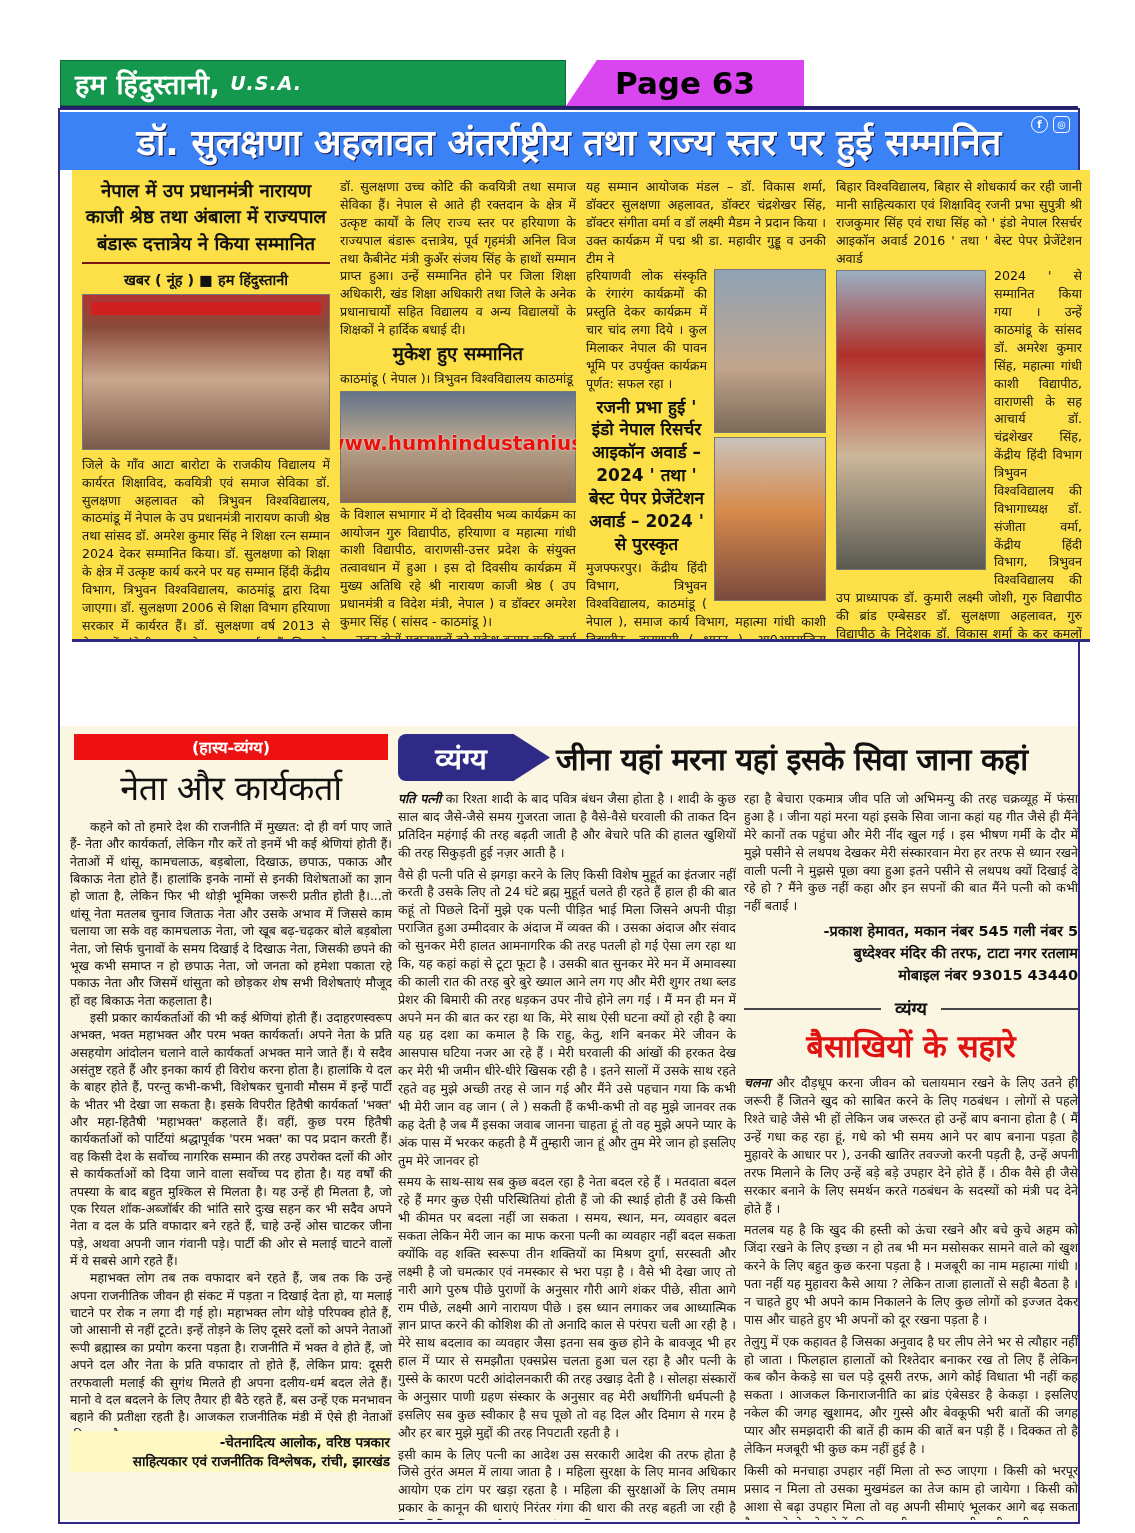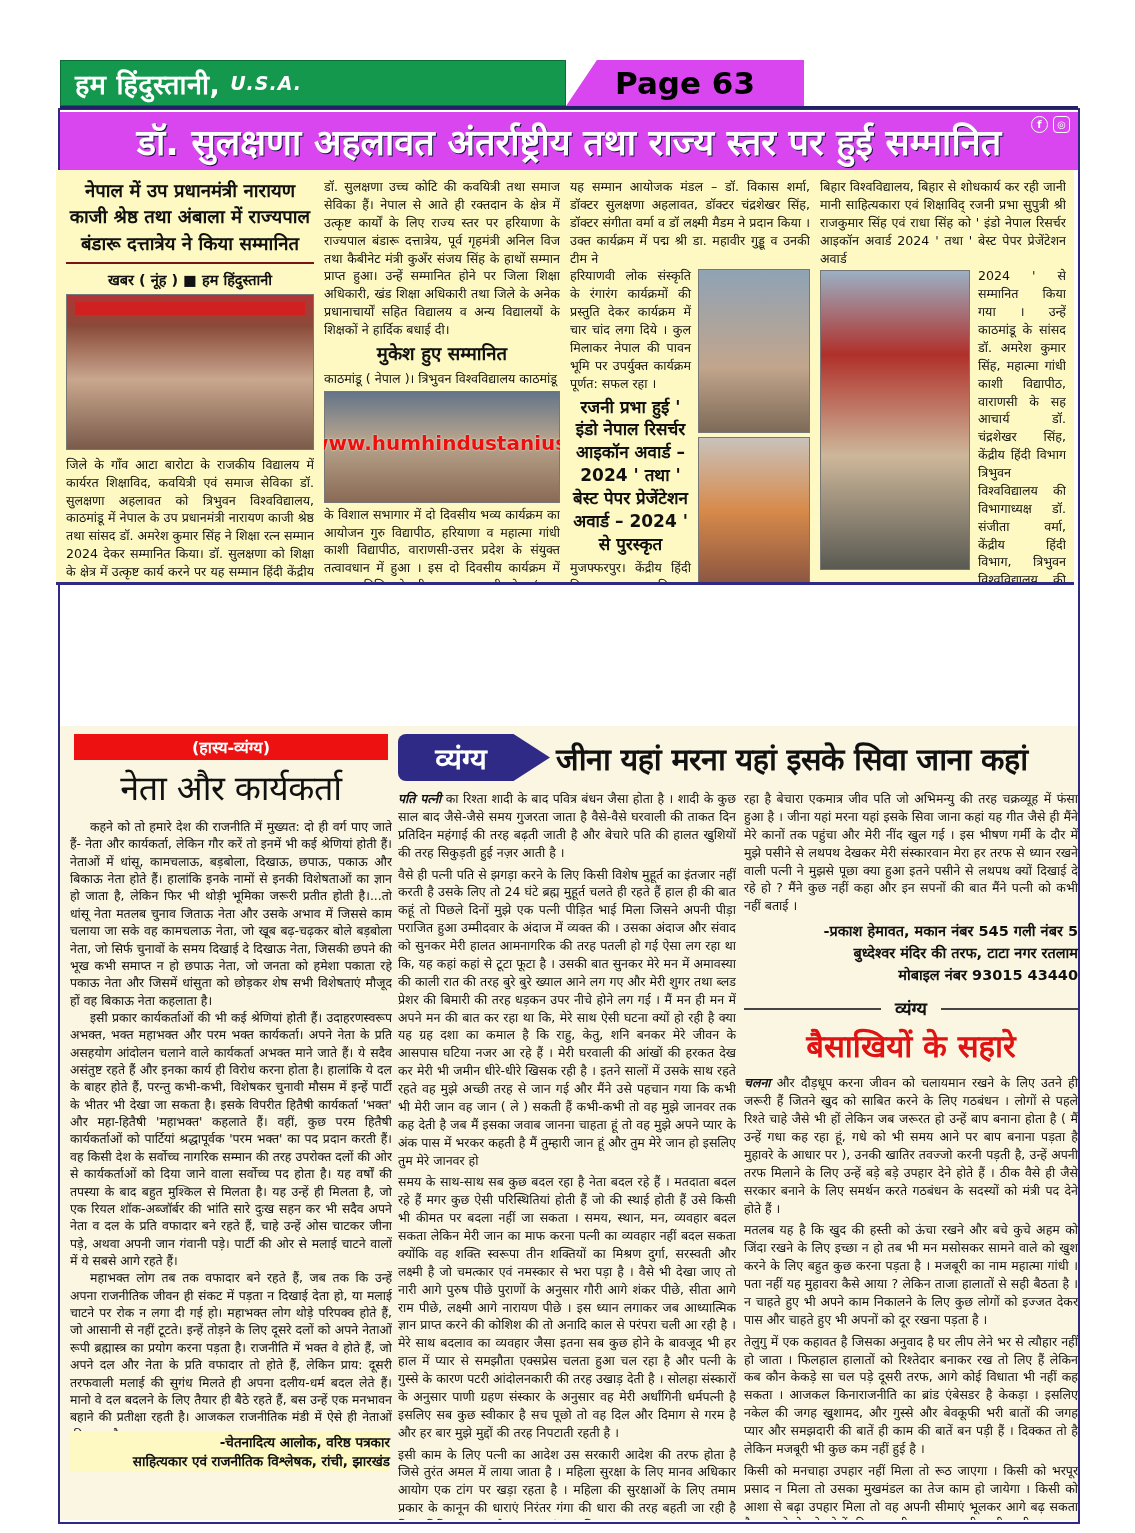--- a/index.html
+++ b/index.html
@@ -13,28 +13,28 @@
   #mast-green .pname{font-size:27px;font-weight:bold;letter-spacing:.5px;}
   #mast-green .pregion{font-size:19px;font-weight:bold;font-style:italic;margin-left:10px;letter-spacing:1px;}
   #page-badge{left:566px;top:60px;width:238px;height:46px;background:#d946ef;clip-path:polygon(13% 0,100% 0,100% 100%,0 100%);
               display:flex;align-items:center;justify-content:center;}
   #page-badge span{font-size:31px;font-weight:bold;color:#000;}
   #mast-right{left:790px;top:58px;width:288px;text-align:right;line-height:1.15;}
   #mast-right .date{color:#d01f26;font-weight:bold;font-size:20px;}
   #mast-right .site{color:#17409f;font-weight:bold;font-size:16.5px;}
   #mast-rule{left:60px;top:106px;width:1018px;height:3px;background:#232066;}
   
-  #headline-band{left:60px;top:112px;width:1018px;height:58px;background:#d946ef;display:flex;align-items:center;justify-content:center;}
+  #headline-band{left:60px;top:112px;width:1018px;height:58px;background:#3b82f6;display:flex;align-items:center;justify-content:center;}
   #headline-band .h{color:#fff;font-weight:bold;font-size:36px;white-space:nowrap;text-shadow:1px 1px 0 #14123f;}
   .soc{position:absolute;right:8px;top:4px;display:flex;gap:5px;}
   .soc .ic{width:15px;height:15px;border-radius:50%;border:1.5px solid #fff;color:#fff;font-size:10px;font-weight:bold;
            display:flex;align-items:center;justify-content:center;background:transparent;}
   .soc .ic.sq{border-radius:4px;}
   
-  #lead-box{left:56px;top:170px;width:1018px;height:415px;background:#fef9c3;border-bottom:3px solid #2f2a85;box-sizing:border-box;overflow:hidden;}
+  #lead-box{left:72px;top:170px;width:1018px;height:472px;background:#fde047;border-bottom:3px solid #2f2a85;box-sizing:border-box;overflow:hidden;}
   .col{position:absolute;top:8px;height:538px;overflow:hidden;}
   #lcol1{left:10px;width:248px;}
   #lcol2{left:268px;width:236px;}
   #lcol3{left:514px;width:240px;}
   #lcol4{left:764px;width:246px;}
   .subhead1{font-size:18.5px;font-weight:bold;text-align:center;line-height:1.42;border-bottom:2.5px solid #7a1313;padding-bottom:5px;}
   .byline-sm{font-weight:bold;font-size:14.5px;text-align:center;margin:5px 0;}
   .body-txt{font-size:12.6px;line-height:1.42;text-align:justify;margin:0;}
   .body-txt + .body-txt{text-indent:16px;}
   .midhead{font-size:18.5px;font-weight:bold;text-align:center;margin:3px 0;line-height:1.35;}
@@ -128,21 +128,21 @@
         <div class="photo" id="photo3a"></div>
         <div class="photo" id="photo3b"></div>
       </div>
       <p class="body-txt">हरियाणवी लोक संस्कृति के रंगारंग कार्यक्रमों की प्रस्तुति देकर कार्यक्रम में चार चांद लगा दिये । कुल मिलाकर नेपाल की पावन भूमि पर उपर्युक्त कार्यक्रम पूर्णत: सफल रहा ।</p>
       <div class="midhead" style="font-size:17px;">रजनी प्रभा हुई ' इंडो नेपाल रिसर्चर आइकॉन अवार्ड – 2024 ' तथा ' बेस्ट पेपर प्रेजेंटेशन अवार्ड – 2024 ' से पुरस्कृत</div>
       <p class="body-txt">मुजफ्फरपुर।  केंद्रीय हिंदी विभाग, त्रिभुवन विश्वविद्यालय, काठमांडू ( नेपाल ), समाज कार्य विभाग, महात्मा गांधी काशी विद्यापीठ, वाराणसी ( भारत ), आ0अपराजिता फाउंडेशन, नेपाल एवं गुरु विद्यापीठ, रोहतक ( भारत ) के तत्वावधान में ' वैश्विक परिदृश्य में भारत–नेपाल में सामाजिक परिवर्तन ' विषयक दो दिवसीय अंतर्राष्ट्रीय सम्मेलन, सांस्कृतिक कार्यक्रम तथा सम्मान समारोह का आयोजन किया गया । यह कार्यक्रम त्रिभुवन विश्वविद्यालय, काठमांडू ( नेपाल ) में आयोजित किया गया ।</p>
 
     </div>
 
     <div class="col" id="lcol4">
-      <p class="body-txt">बिहार विश्वविद्यालय, बिहार से शोधकार्य कर रही जानी मानी साहित्यकारा एवं शिक्षाविद् रजनी प्रभा सुपुत्री श्री राजकुमार सिंह एवं राधा सिंह को ' इंडो नेपाल रिसर्चर आइकॉन अवार्ड 2024 ' तथा ' बेस्ट पेपर प्रेजेंटेशन अवार्ड</p>
+      <p class="body-txt">बिहार विश्वविद्यालय, बिहार से शोधकार्य कर रही जानी मानी साहित्यकारा एवं शिक्षाविद् रजनी प्रभा सुपुत्री श्री राजकुमार सिंह एवं राधा सिंह को ' इंडो नेपाल रिसर्चर आइकॉन अवार्ड 2016 ' तथा ' बेस्ट पेपर प्रेजेंटेशन अवार्ड</p>
       <div class="photo" id="c4img"></div>
       <p class="body-txt">2024 ' से सम्मानित किया गया । उन्हें काठमांडू के सांसद डॉ. अमरेश कुमार सिंह, महात्मा गांधी काशी विद्यापीठ, वाराणसी के सह आचार्य डॉ. चंद्रशेखर सिंह, केंद्रीय हिंदी विभाग त्रिभुवन विश्वविद्यालय की विभागाध्यक्ष डॉ. संजीता वर्मा, केंद्रीय हिंदी विभाग, त्रिभुवन विश्वविद्यालय की उप प्राध्यापक डॉ. कुमारी लक्ष्मी जोशी, गुरु विद्यापीठ की ब्रांड एम्बेसडर डॉ. सुलक्षणा अहलावत, गुरु विद्यापीठ के निदेशक डॉ. विकास शर्मा के कर कमलों द्वारा अंगवस्त्र, रुद्राक्ष की माला, सम्मान चिह्न, सम्मान पत्र भेंट करके सम्मानित किया गया । इस</p>
       <p class="body-txt">कार्यक्रम में नेपाल के उप प्रधानमंत्री श्री नारायण काजी श्रेष्ठ जी बतौर मुख्यातिथि सम्मिलित हुए तथा कार्यक्रम का उद्घाटन किया । इस कार्यक्रम में भारत के अंतर्राष्ट्रीय लोक कलाकार पद्मश्री महावीर गुड्डू जी ने अपने दल के साथ सांस्कृतिक प्रस्तुतियां देकर सभी का मन मोह लिया । इस दो दिवसीय कार्यक्रम का मंच संचालन भी रजनी प्रभा द्वारा ही किया गया जिसके लिए उन्हें अंग वस्त्र, रुद्राक्ष की माला और स्मृति चिह्न प्रदान किया गया ।</p>
     </div>
   </div>
 
   <div class="abs" id="bottom-bg"></div>
 
   <div class="abs" id="satire-left">
     <div id="sl-banner">(हास्य-व्यंग्य)</div>

